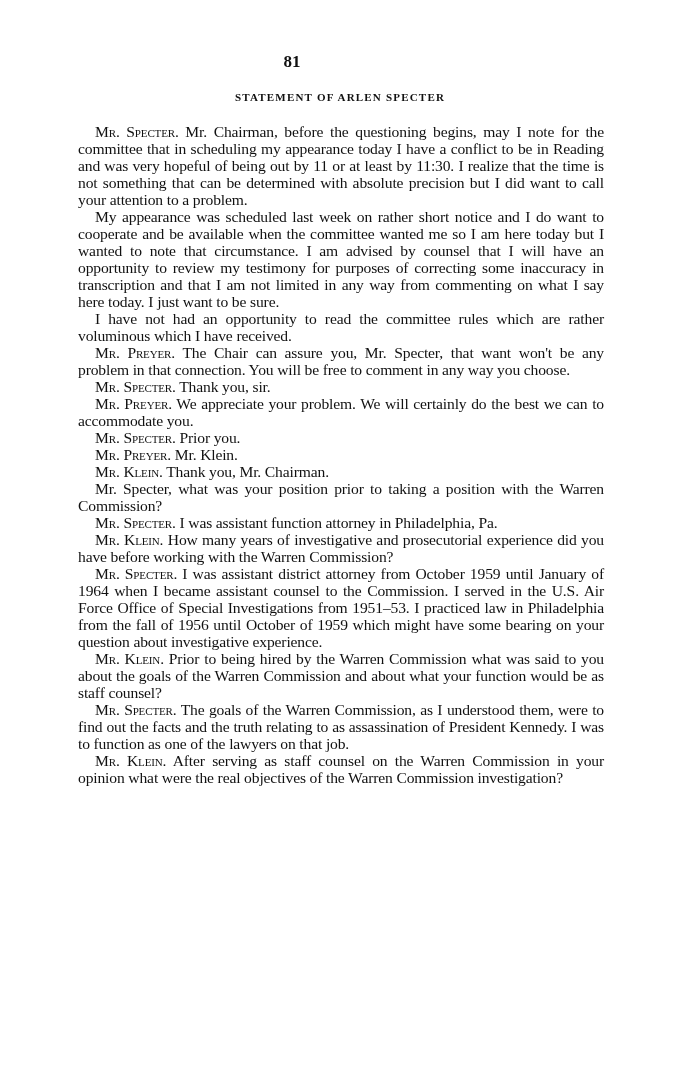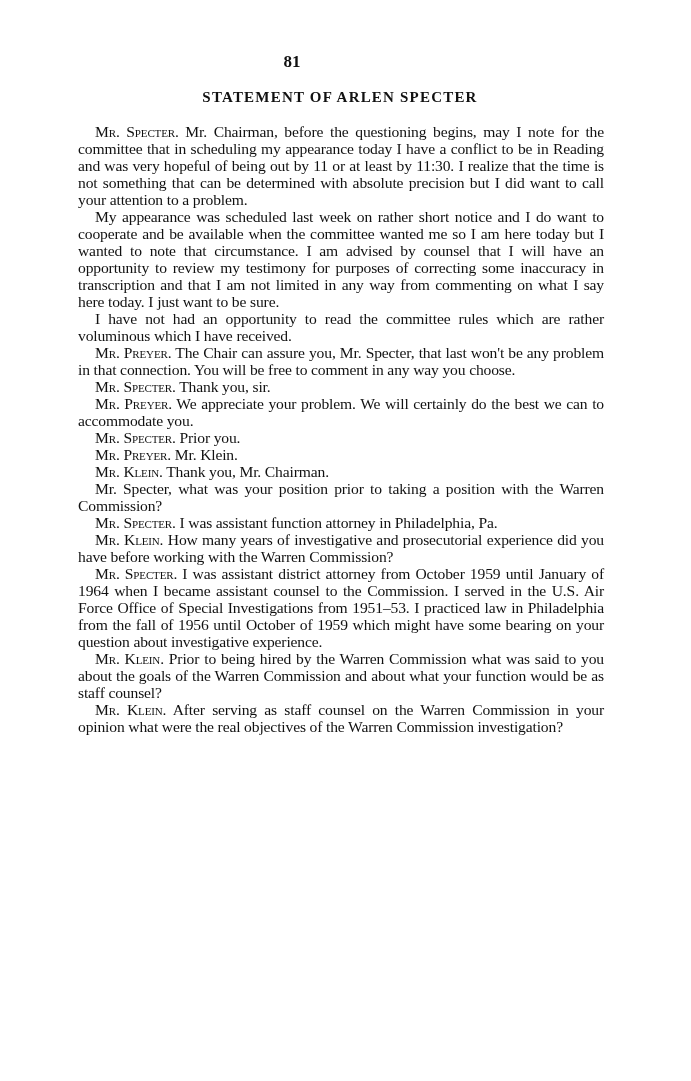--- a/index.html
+++ b/index.html
@@ -7,46 +7,47 @@
     width: 691px; height: 1081px; position: relative; overflow: hidden;
     font-family: "Liberation Serif", "DejaVu Serif", serif;
     color: #111111;
   }
   .page-number {
     position: absolute; left: 0; width: 584px; top: 52px;
     text-align: center; font-size: 17px; font-weight: bold; line-height: 20px;
   }
   .title {
     position: absolute; left: 0; width: 680px; top: 88px;
-    text-align: center; font-size: 15px; font-weight: bold; letter-spacing: 1.2px;
+    text-align: center; font-size: 11px; font-weight: bold; letter-spacing: 1.2px;
     line-height: 18px;
   }
   .body {
     position: absolute; left: 78px; top: 123px; width: 526px;
     font-size: 15.6px; line-height: 17px; text-align: justify;
     letter-spacing: -0.15px;
   }
   .para { margin: 0; text-indent: 17px; hyphens: manual; }
   .speaker { font-variant: small-caps; font-family: Liberation Serif, serif; }
 </style>
 </head>
 <body>
 
 <div class="page-number">81</div>
 <div class="title">STATEMENT OF ARLEN SPECTER</div>
 
 <div class="body">
   <p class="para"><span class="speaker">Mr. Specter.</span><span> Mr. Chairman, before the questioning begins, may I note for the committee that in scheduling my appearance today I have a conflict to be in Reading and was very hopeful of being out by 11 or at least by 11:30. I realize that the time is not something that can be determined with absolute precision but I did want to call your attention to a problem.</span></p>
   <p class="para"><span class="speaker"></span><span>My appearance was scheduled last week on rather short notice and I do want to cooperate and be available when the committee wanted me so I am here today but I wanted to note that circumstance. I am advised by counsel that I will have an opportunity to review my testimony for purposes of correcting some inaccuracy in transcription and that I am not limited in any way from commenting on what I say here today. I just want to be sure.</span></p>
   <p class="para"><span class="speaker"></span><span>I have not had an opportunity to read the committee rules which are rather voluminous which I have received.</span></p>
-  <p class="para"><span class="speaker">Mr. Preyer.</span><span> The Chair can assure you, Mr. Specter, that last won't be any problem in that connection. You will be free to comment in any way you choose.</span></p>
+  <p class="para"><span class="speaker">Mr. Preyer.</span><span> The Chair can assure you, Mr. Specter, that want won't be any problem in that connection. You will be free to comment in any way you choose.</span></p>
   <p class="para"><span class="speaker">Mr. Specter.</span><span> Thank you, sir.</span></p>
   <p class="para"><span class="speaker">Mr. Preyer.</span><span> We appreciate your problem. We will certainly do the best we can to accommodate you.</span></p>
   <p class="para"><span class="speaker">Mr. Specter.</span><span> Prior you.</span></p>
   <p class="para"><span class="speaker">Mr. Preyer.</span><span> Mr. Klein.</span></p>
   <p class="para"><span class="speaker">Mr. Klein.</span><span> Thank you, Mr. Chairman.</span></p>
   <p class="para"><span class="speaker"></span><span>Mr. Specter, what was your position prior to taking a position with the Warren Commission?</span></p>
   <p class="para"><span class="speaker">Mr. Specter.</span><span> I was assistant function attorney in Philadelphia, Pa.</span></p>
   <p class="para"><span class="speaker">Mr. Klein.</span><span> How many years of investigative and prosecutorial experience did you have before working with the Warren Commission?</span></p>
   <p class="para"><span class="speaker">Mr. Specter.</span><span> I was assistant district attorney from October 1959 until January of 1964 when I became assistant counsel to the Commission. I served in the U.S. Air Force Office of Special Investigations from 1951–53. I practiced law in Philadelphia from the fall of 1956 until October of 1959 which might have some bearing on your question about investigative experience.</span></p>
   <p class="para"><span class="speaker">Mr. Klein.</span><span> Prior to being hired by the Warren Commission what was said to you about the goals of the Warren Commission and about what your function would be as staff counsel?</span></p>
+  <p class="para"><span class="speaker">Mr. Specter.</span><span> The goals of the Warren Commission, as I understood them, were to find out the facts and the truth relating to as assassination of President Kennedy. I was to function as one of the lawyers on that job.</span></p>
   <p class="para"><span class="speaker">Mr. Klein.</span><span> After serving as staff counsel on the Warren Commission in your opinion what were the real objectives of the Warren Commission investigation?</span></p>
 </div>
 
 </body></html>

